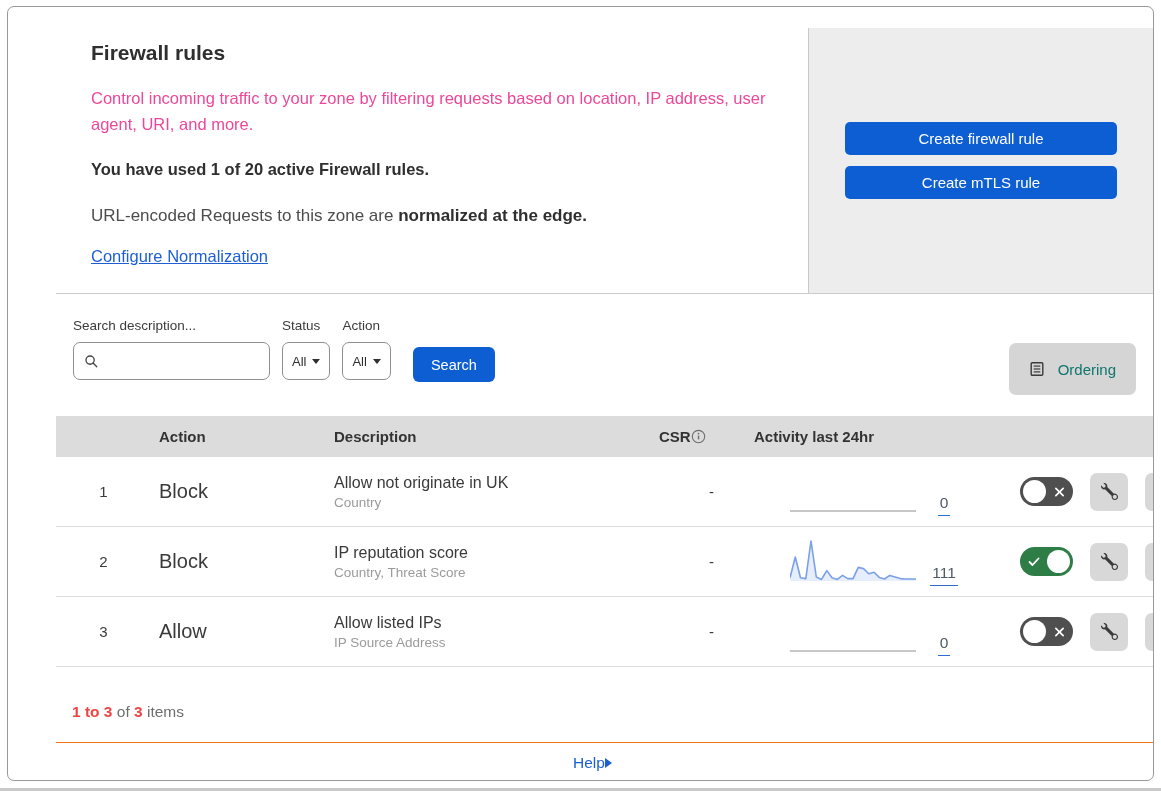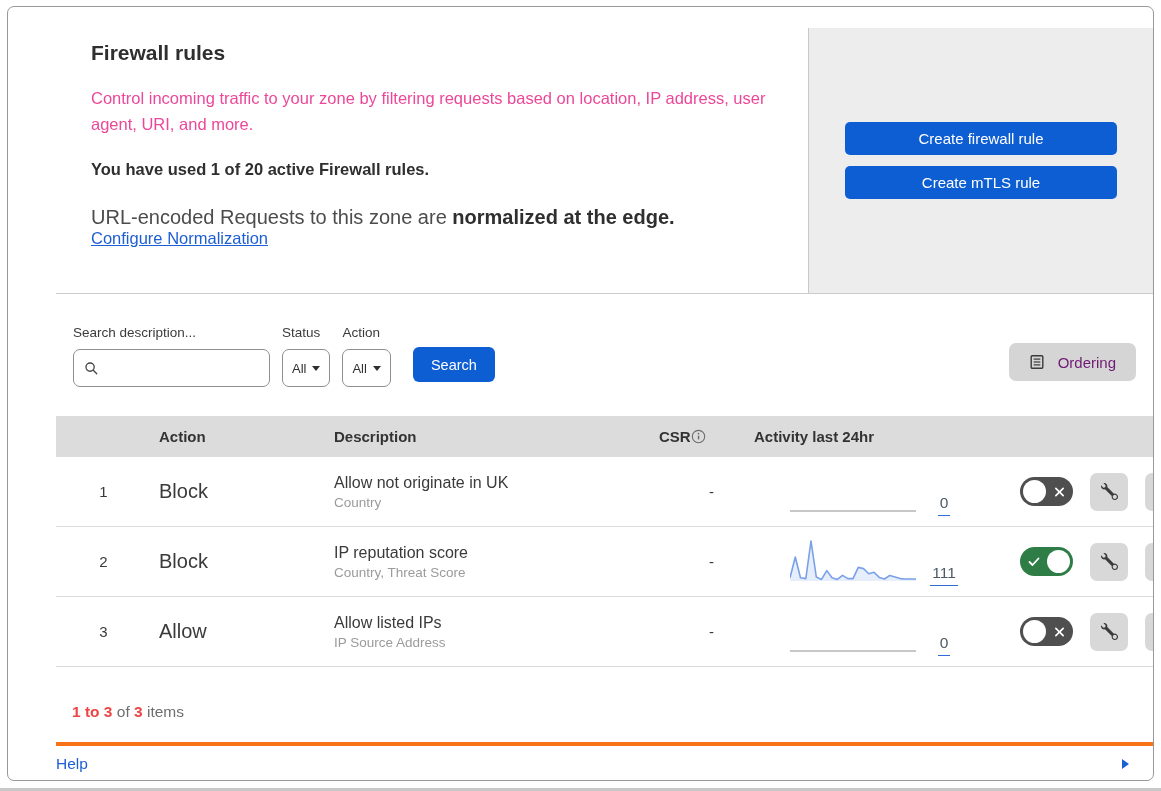--- a/index.html
+++ b/index.html
@@ -14,52 +14,52 @@
     background:#fff; border:1px solid #989898; border-radius:7px; overflow:hidden;padding-left:48px;
   }
   .bottom-line { position:absolute; left:0; bottom:0; width:100%; height:3px; background:#c9c9c9; }
 
   
   .top-section { display:flex; height:287px; border-bottom:1px solid #cbcbcb; }
   .intro { flex:1; padding:28px 40px 0 35px; }
   .intro h1 { margin:6px 0 20px; font-size:21px; font-weight:600; color:#2f2f2f; }
   .desc { margin:0 0 23px; font-size:16.5px; line-height:26px; color:#ec4899; max-width:705px; }
   .usage { margin:0 0 27px; font-size:16.5px; font-weight:700; color:#2f2f2f; }
-  .norm { margin:0 0 0; font-size:20px; color:#4c4c4c; }
+  .norm { margin:0 0 21px; font-size:17px; color:#4c4c4c; }
   .norm b { color:#2f2f2f; }
   .cfg-link { font-size:16.5px; color:#1d5fd3; text-decoration:underline; cursor:pointer; display:inline-block; }
   .actions-panel {
     width:345px; background:#ededed; border-left:1px solid #c9c9c9;
     display:flex; flex-direction:column; justify-content:center; gap:11px; padding:0 36px;margin-top:21px;
   }
   .btn-primary {
     height:33px; background:#0d5dd3; color:#fff; border:none; border-radius:5px;
     font-size:15px; font-family:inherit; cursor:pointer; width:100%;
   }
 
   
   .filter-bar { position:relative; height:122px; padding:24px 17px 0; display:flex; align-items:flex-start; }
   .filter-group { display:flex; flex-direction:column; margin-right:12px; }
-  .filter-group > label { font-size:13.5px; color:#3b3b3b; margin-bottom:9px;margin-top:7px; }
+  .filter-group > label { font-size:13.5px; color:#3b3b3b; margin-bottom:9px; }
   .search-box {
     width:197px; height:38px; border:1px solid #8f8f8f; border-radius:7px;
     display:flex; align-items:center; padding:0 10px; background:#fff;
   }
   .search-box input { border:none; outline:none; flex:1; min-width:0; font:inherit; background:transparent; }
   .dropdown {
     height:38px; border:1px solid #8f8f8f; border-radius:7px; background:#fff;
     font-size:13px; color:#2f2f2f; display:flex; align-items:center; justify-content:center;
     gap:6px; padding:0 9px; cursor:pointer; font-family:inherit;
   }
   .caret { width:0; height:0; border-left:4.5px solid transparent; border-right:4.5px solid transparent; border-top:5.5px solid #2f2f2f; }
   .btn-search { margin-left:10px; margin-top:29px; height:35px; width:82px; border-radius:6px; font-size:14.5px; }
   .btn-ordering {
-    position:absolute; right:17px; top:49px; height:38px; padding:0 20px;
+    position:absolute; right:17px; top:49px; height:52px; padding:0 20px;
     background:#d5d5d5; border:none; border-radius:7px; display:flex; align-items:center; gap:13px;
-    font-size:15px; color:#701a75; cursor:pointer; font-family:inherit;
+    font-size:15px; color:#0f766e; cursor:pointer; font-family:inherit;
   }
 
   
   .thead, .trow { display:grid; grid-template-columns:95px 183px 315px 105px 222px 1fr; align-items:center; }
   .thead { height:41px; background:#dcdcdc; font-size:15px; font-weight:600; color:#333; }
   .th-action { padding-left:8px; }
   .th-csr { padding-left:10px; display:flex; align-items:center; }
   .trow { height:70px; border-bottom:1px solid #dcdcdc; }
   .c-num { text-align:center; font-size:15px; color:#3a3a3a; }
   .c-action { padding-left:8px; font-size:20px; color:#3a3a3a; }
@@ -82,21 +82,21 @@
   .toggle.on .mark-check { display:block; left:8px; }
   .icon-btn {
     width:38px; height:38px; border:none; border-radius:7px; background:#d8d8d8;
     display:flex; align-items:center; justify-content:center; cursor:pointer; color:#3b3b3b; padding:0;
   }
 
   
   .items-footer { height:75px; display:flex; align-items:center; padding:14px 16px 0; }
   .items-footer .txt { font-size:15.5px; color:#6e6e6e; }
   .items-footer b { color:#ef4444; font-weight:700; }
-  .help-bar { height:40px; border-top:4px solid #f97316; display:flex; align-items:center; justify-content:space-between; padding-right:24px; }
+  .help-bar { height:40px; border-top:1px solid #f97316; display:flex; align-items:center; justify-content:center; padding-right:24px; }
   .help-link { font-size:15.5px; color:#1d5fd3; cursor:pointer; text-decoration:none; }
   .arrow-right { width:0; height:0; border-top:5.5px solid transparent; border-bottom:5.5px solid transparent; border-left:7px solid #1d5fd3; }
 </style>
 </head>
 <body>
 
 <div class="card">
 
   <div class="top-section">
     <div class="intro">

